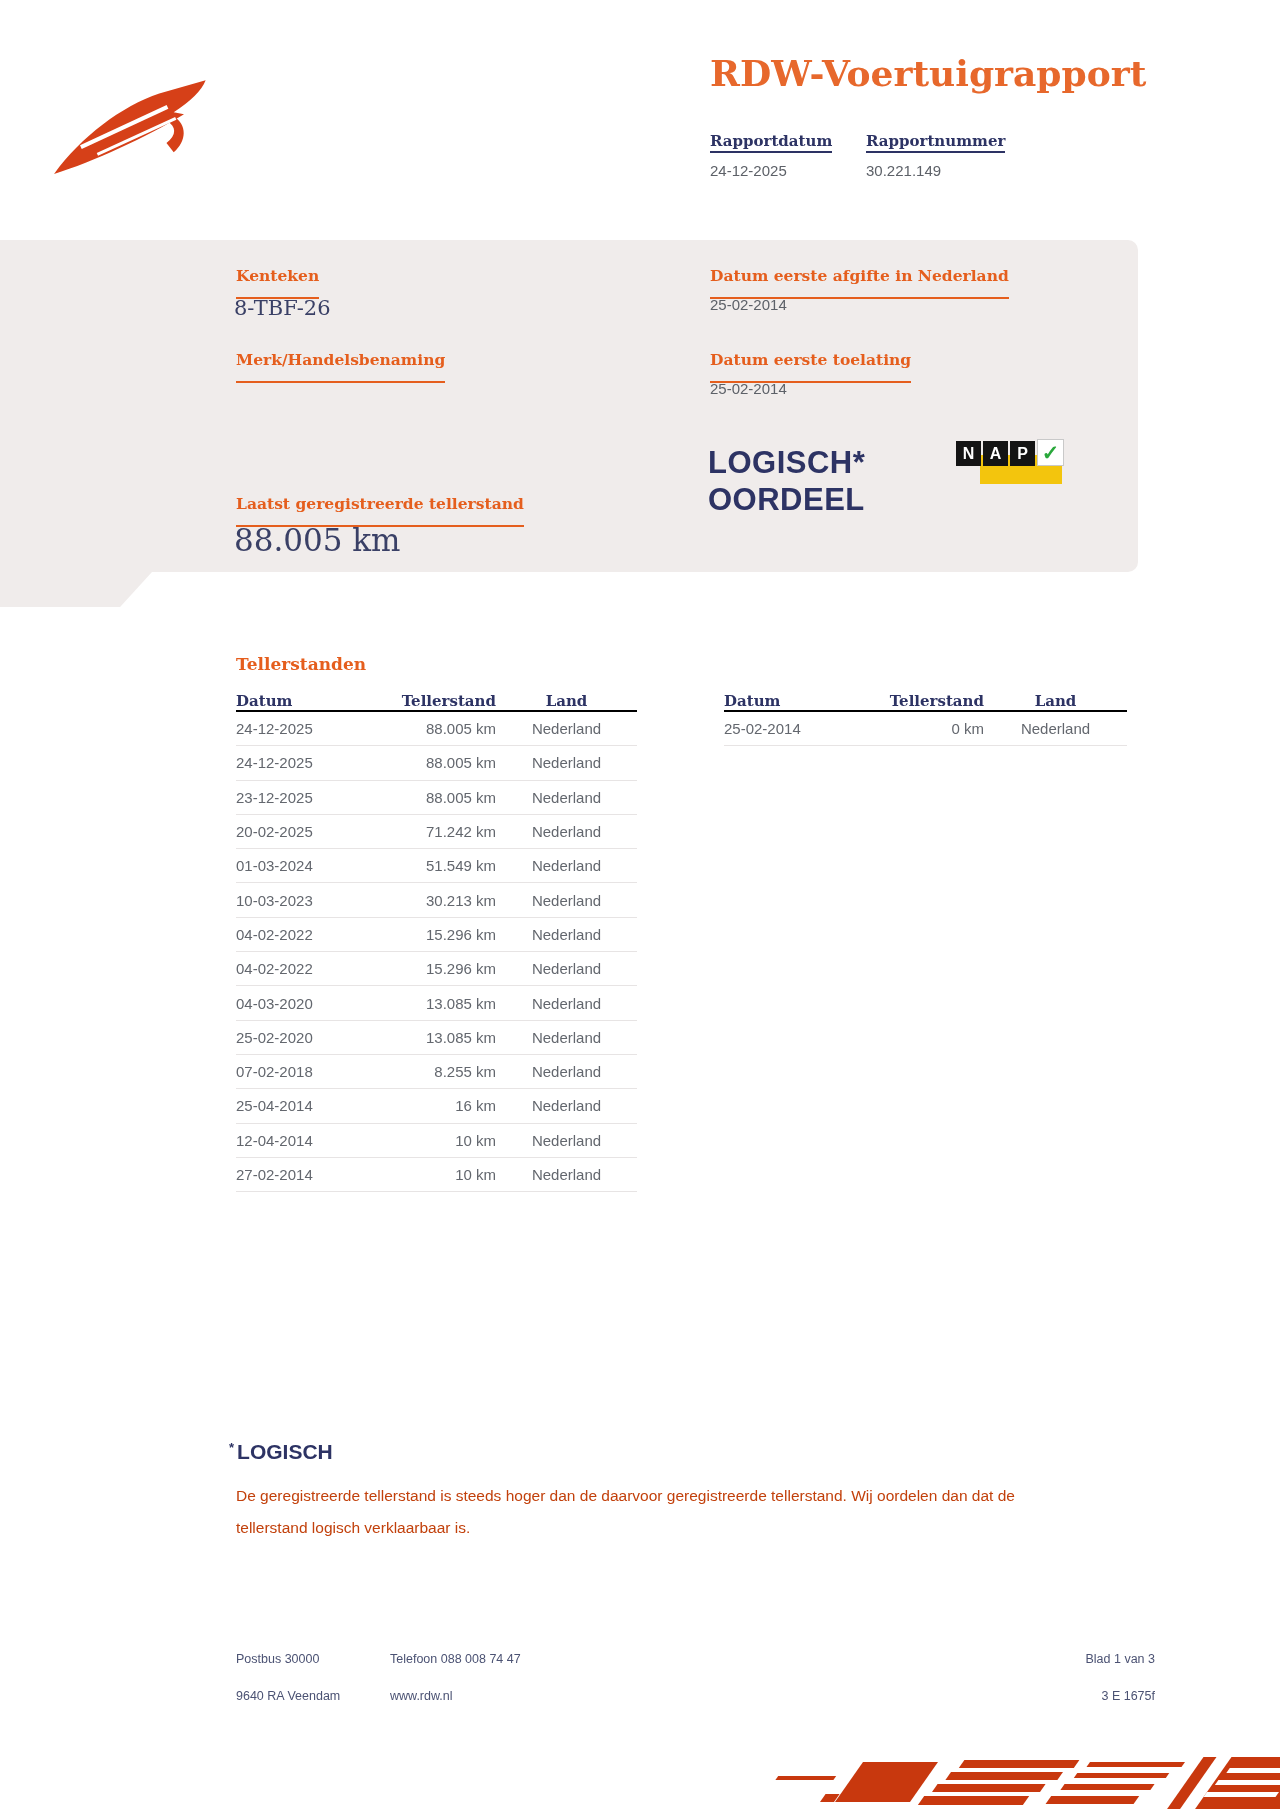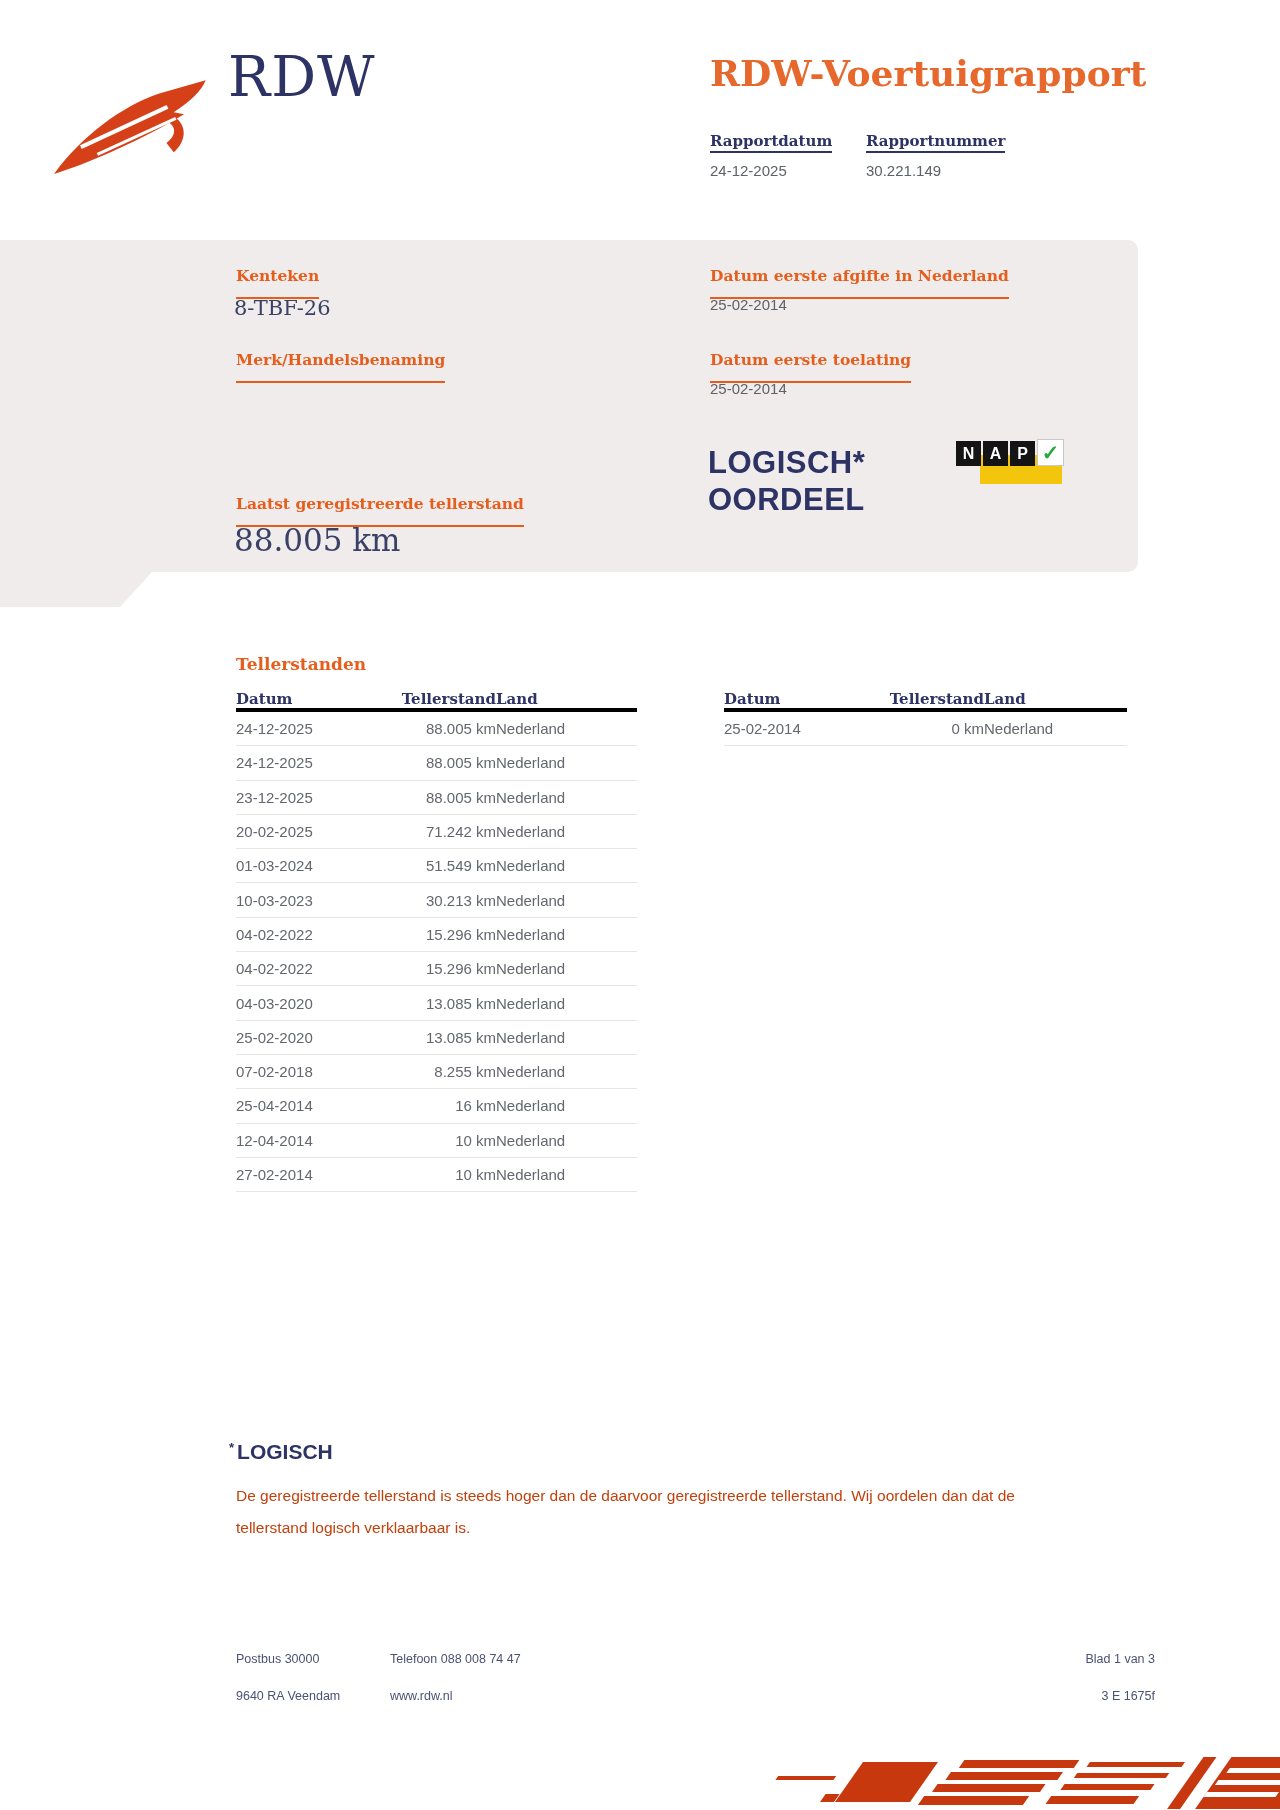--- a/index.html
+++ b/index.html
@@ -73,33 +73,33 @@
   }
 
   
   .section-title {
     font-family:"DejaVu Serif", serif;
     font-weight:bold; font-size:17px; color:#e55e1d;
   }
   .otable { width:401px; }
   .thead {
     display:flex; align-items:flex-end; height:26px;
-    border-bottom:4px solid #000000;
+    border-bottom:2px solid #000000;
     font-family:"DejaVu Serif", serif;
     font-weight:bold; font-size:15px; color:#2d3364;
   }
   .trow {
     display:flex; align-items:center; height:34.3px;
     border-bottom:1px solid #e7e4e4;
     font-size:15px; color:#63676e;
   }
   .cell, .hcell { display:inline-block; }
   .c0 { width:130px; text-align:left; }
   .c1 { width:130px; text-align:right; }
-  .c2 { flex:1; text-align:left; }
+  .c2 { flex:1; text-align:center; }
 
   
   .verdict-head { font-size:21px; font-weight:bold; color:#2d3364; }
   .verdict-head .ast { font-size:13px; vertical-align:7px; margin-right:3px; }
   .verdict-text {
     width:838px; font-size:15.5px; color:#c2410c; line-height:32px;
   }
 
   
   .foot { font-size:12.5px; color:#4b5273; }
@@ -110,21 +110,20 @@
 <body>
 
 <div class="page">
 
   <svg class="abs" style="left:52px; top:72px;" width="165" height="105" viewBox="0 0 160 100">
     <path d="M2,98 C40,86 92,62 128,40 L118,38 C134,28 145,17 149,7 L104,20 C68,32 28,62 2,98 Z" fill="#d64018"></path>
     <path d="M118,42 C131,50 131,66 118,77 L111,68 C121,60 121,52 111,46 Z" fill="#d64018"></path>
     <path d="M28,72 L112,33" stroke="#ffffff" stroke-width="4" fill="none"></path>
     <path d="M44,79 L120,44" stroke="#ffffff" stroke-width="3" fill="none"></path>
   </svg>
-  <div class="abs logotype">RDW</div>
 
   <div class="abs report-title">RDW-Voertuigrapport</div>
 
   <div class="abs" style="left:710px; top:132px;">
     <span class="nlabel">Rapportdatum</span>
     <div class="smallval" style="margin-top:9px;">24-12-2025</div>
   </div>
   <div class="abs" style="left:866px; top:132px;">
     <span class="nlabel">Rapportnummer</span>
     <div class="smallval" style="margin-top:9px;">30.221.149</div>

